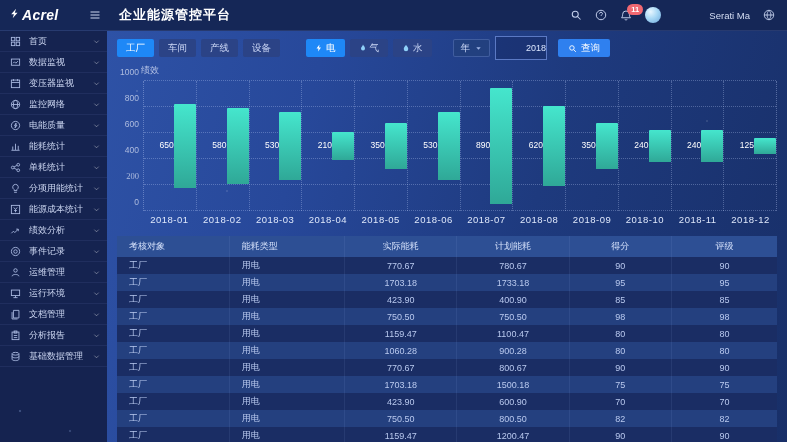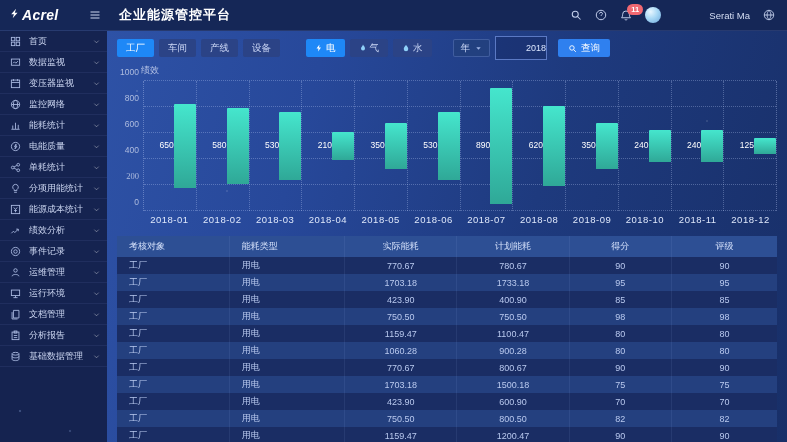--- a/index.html
+++ b/index.html
@@ -207,38 +207,38 @@
         <span class="slabel">监控网络</span>
         <span class="chev">
             <svg width="7" height="7" viewBox="0 0 16 16" fill="none" stroke="currentColor" stroke-width="2">
               <path d="M3 6l5 5 5-5"></path>
             </svg>
           </span>
       </div>
       <div class="side-item">
         <span class="sicon">
             <svg width="11" height="11" viewBox="0 0 16 16" fill="none" stroke="currentColor" stroke-width="1.3">
-              <path d="M4 13V8M8 13V4M12 13V7M2 13.5h12"></path>
-            </svg>
-          </span>
-        <span class="slabel">能耗统计</span>
-        <span class="chev">
-            <svg width="7" height="7" viewBox="0 0 16 16" fill="none" stroke="currentColor" stroke-width="2">
-              <path d="M3 6l5 5 5-5"></path>
-            </svg>
-          </span>
-      </div>
-      <div class="side-item">
-        <span class="sicon">
-            <svg width="11" height="11" viewBox="0 0 16 16" fill="none" stroke="currentColor" stroke-width="1.3">
               <circle cx="8" cy="8" r="6"></circle>
               <path d="M8.8 4.5 6.5 8.5h2.2L7.2 11.5l3-4h-2z"></path>
             </svg>
           </span>
         <span class="slabel">电能质量</span>
+        <span class="chev">
+            <svg width="7" height="7" viewBox="0 0 16 16" fill="none" stroke="currentColor" stroke-width="2">
+              <path d="M3 6l5 5 5-5"></path>
+            </svg>
+          </span>
+      </div>
+      <div class="side-item">
+        <span class="sicon">
+            <svg width="11" height="11" viewBox="0 0 16 16" fill="none" stroke="currentColor" stroke-width="1.3">
+              <path d="M4 13V8M8 13V4M12 13V7M2 13.5h12"></path>
+            </svg>
+          </span>
+        <span class="slabel">能耗统计</span>
         <span class="chev">
             <svg width="7" height="7" viewBox="0 0 16 16" fill="none" stroke="currentColor" stroke-width="2">
               <path d="M3 6l5 5 5-5"></path>
             </svg>
           </span>
       </div>
       <div class="side-item">
         <span class="sicon">
             <svg width="11" height="11" viewBox="0 0 16 16" fill="none" stroke="currentColor" stroke-width="1.3">
               <circle cx="4" cy="8" r="2"></circle>

